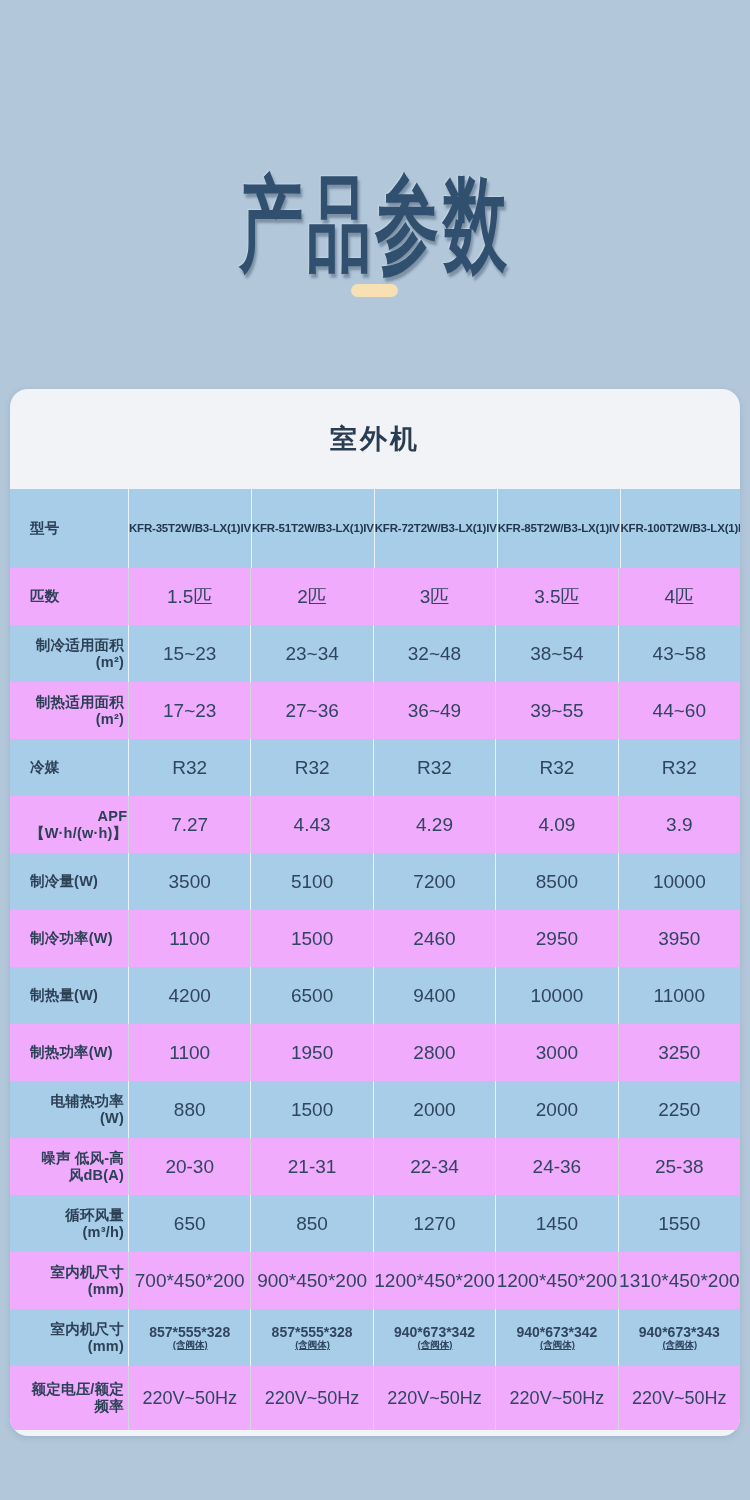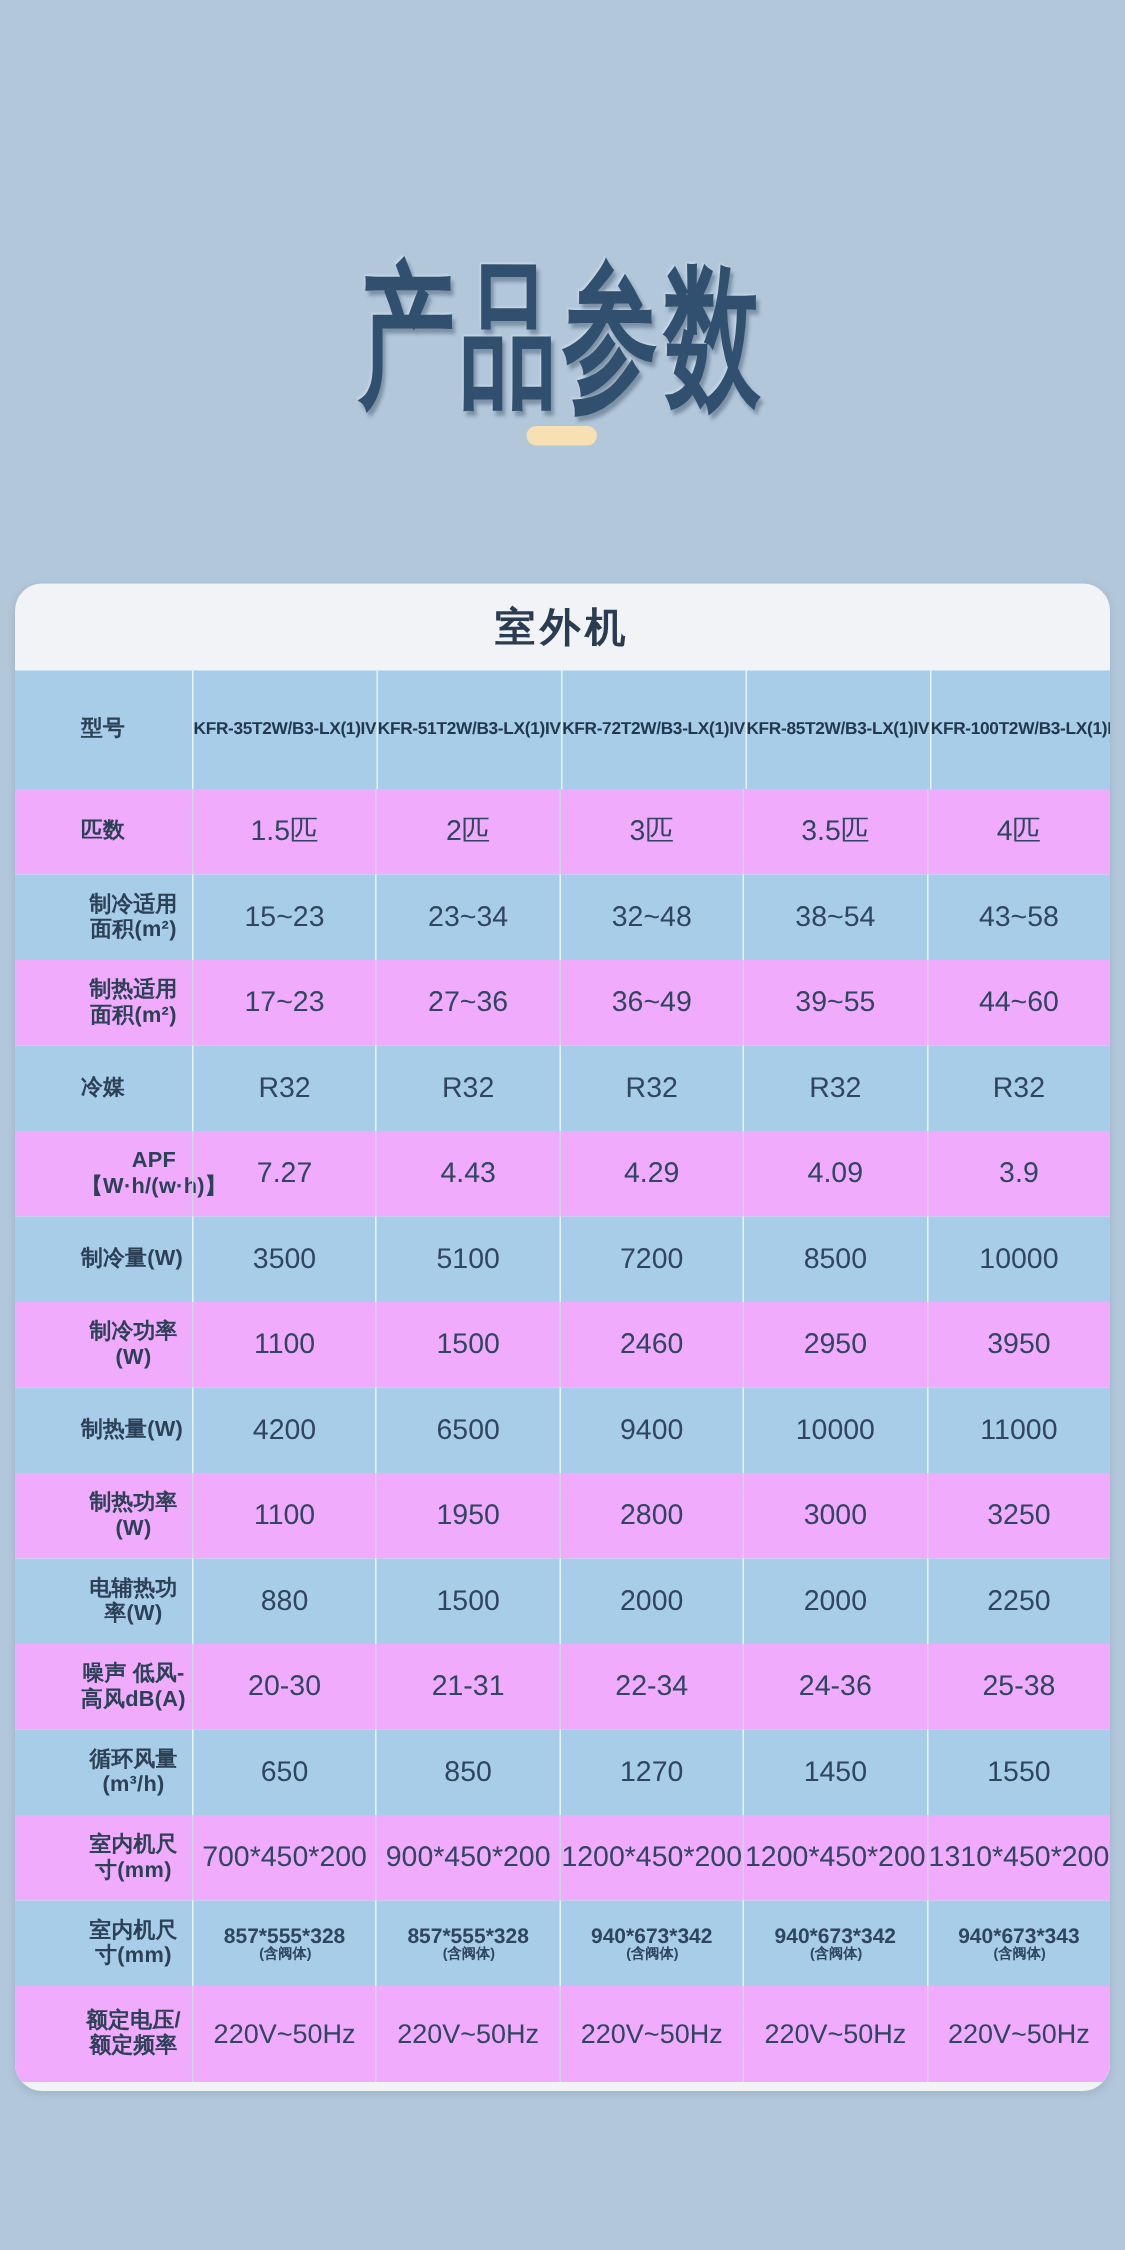--- a/index.html
+++ b/index.html
@@ -51,21 +51,21 @@
     top: 389px;
     left: 10px;
     width: 730px;
     border-radius: 18px;
     background: #f1f3f6;
     overflow: hidden;
     box-shadow: 0 2px 6px rgba(70, 95, 120, 0.18);
     padding-bottom: 6px;
   }
   .card-header {
-    height: 58px;
+    height: 100px;
     display: flex;
     align-items: center;
     justify-content: center;
     font-size: 27px;
     font-weight: 700;
     letter-spacing: 3px;
     color: #2a3c52;
   }
 
   .row {
@@ -82,28 +82,27 @@
     display: flex;
     align-items: center;
     justify-content: center;
     text-align: center;
     line-height: 1.15;
   }
   .cell:not(:first-child) { border-left: 1px solid var(--div); }
 
   .cell.label {
     justify-content: flex-start;
-    text-align: center;
+    text-align: right;
     padding-left: 20px;
     padding-right: 4px;
     font-size: 14.5px;
     font-weight: 700;
     color: #2c4056;
     letter-spacing: 0.2px;
-    margin-left: 24px;
   }
   .cell.value {
     font-size: 19px;
     font-weight: 500;
     color: #30455f;
     white-space: nowrap;
   }
   .row.model .cell.value {
     font-size: 11.5px;
     font-weight: 700;
@@ -112,20 +111,21 @@
   }
   .row.dims .cell.value {
     font-size: 14px;
     font-weight: 600;
     flex-direction: column;
   }
   .row.dims .suffix {
     font-size: 9.5px;
     font-weight: 600;
     padding-left: 1px;
+    text-decoration: underline;
   }
   .row.last .cell.value {
     font-size: 18px;
     font-weight: 400;
   }
 </style>
 </head>
 <body>
 
 <h1 class="page-title">产品参数</h1>

